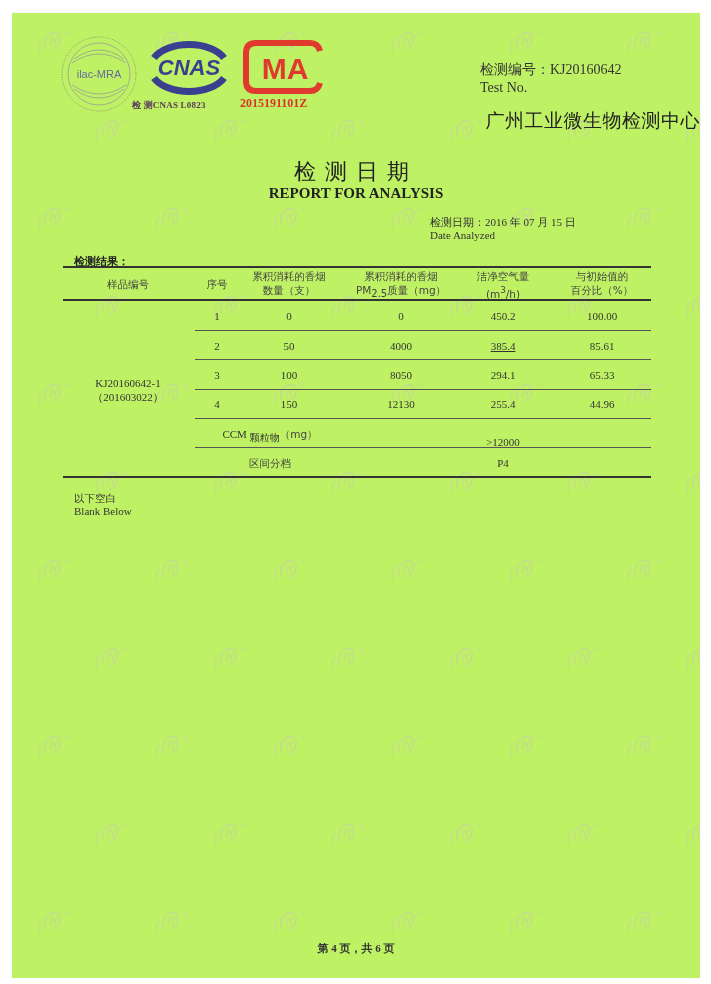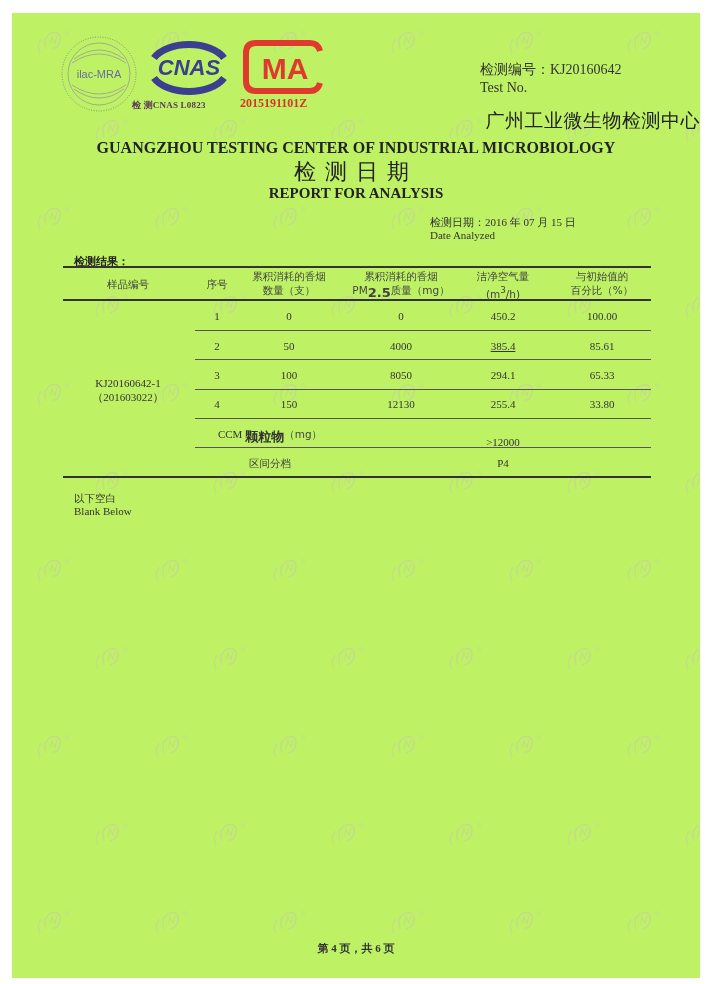--- a/index.html
+++ b/index.html
@@ -38,21 +38,21 @@
   .date-block .cn { font-family:"Liberation Serif",serif; }
   .results-label { left:62px; top:241px; font-size:11px; font-weight:bold; color:#222; font-family:"DejaVu Sans",sans-serif; }
 
   
   .hline { position:absolute; height:1px; background:#555; }
   .hline.thick { height:2px; background:#333; }
   .cell { position:absolute; text-align:center; font-size:11px; color:#333; line-height:14px; white-space:nowrap; }
   .hdr { font-family:"DejaVu Sans",sans-serif; font-size:10.5px; color:#444; }
   .blank { left:62px; top:471px; font-size:11px; line-height:13px; color:#333; white-space:nowrap;margin-top:8px; }
   .footer { left:0; width:688px; top:928px; text-align:center; font-size:11px; font-weight:bold; color:#333; }
-  sub.small { font-size:13px;font-weight:bold; }
+  sub.small { font-size:10px; }
 </style>
 </head>
 <body>
 
 <div class="paper">
 
   <div id="wm-layer">
       <div class="wm" style="left: 20px; top: 10px;"><svg viewBox="0 0 44 34" width="44" height="34">
           <path d="M8 30 Q4 22 10 16" fill="none" stroke="#c9b8c9" stroke-width="1.2"></path>
           <path d="M14 26 Q10 14 20 10 Q28 8 28 16 Q28 24 20 26" fill="none" stroke="#c9b8c9" stroke-width="1.6"></path>
@@ -473,21 +473,20 @@
     <text x="45" y="40" text-anchor="middle" font-family="Liberation Sans, sans-serif" font-weight="bold" font-size="30" fill="#e0392d">MA</text>
   </svg>
   <div class="abs cma-code">2015191101Z</div>
 
   <div class="abs testno">
     <div><span>检测编号：</span><span>KJ20160642</span></div>
     <div class="en">Test No.</div>
   </div>
 
   <div class="abs center-title cn-center">广州工业微生物检测中心</div>
-  <div class="abs center-title en-center">GUANGZHOU TESTING CENTER OF INDUSTRIAL MICROBIOLOGY</div>
   <div class="abs center-title cn-report">检测日期</div>
   <div class="abs center-title en-report">REPORT FOR ANALYSIS</div>
 
   <div class="abs date-block" style="left:418px; top:203px;">
     <div class="cn">检测日期：2016 年 07 月 15 日</div>
     <div>Date Analyzed</div>
   </div>
 
   <div class="abs results-label">检测结果：</div>
 
@@ -544,21 +543,21 @@
       <div class="cell" style="left:222px; width:110px; top:355px;">100</div>
       <div class="cell" style="left:334px; width:110px; top:355px;">8050</div>
       <div class="cell" style="left:446px; width:90px; top:355px;">294.1</div>
       <div class="cell" style="left:540px; width:100px; top:355px;">65.33</div>
     </div>
     <div>
       <div class="cell" style="left:183px; width:44px; top:384px;">4</div>
       <div class="cell" style="left:222px; width:110px; top:384px;">150</div>
       <div class="cell" style="left:334px; width:110px; top:384px;">12130</div>
       <div class="cell" style="left:446px; width:90px; top:384px;">255.4</div>
-      <div class="cell" style="left:540px; width:100px; top:384px;">33.80</div>
+      <div class="cell" style="left:540px; width:100px; top:384px;">44.96</div>
     </div>
 
     <div>
       <div class="cell" style="left:183px; width:150px; top:414px;">
         <span>CCM </span><sub class="small">颗粒物</sub><span class="hdr">（mg）</span>
       </div>
       <div class="cell" style="left:446px; width:90px; top:414px;margin-top:8px;">&gt;12000</div>
     </div>
 
     <div>

